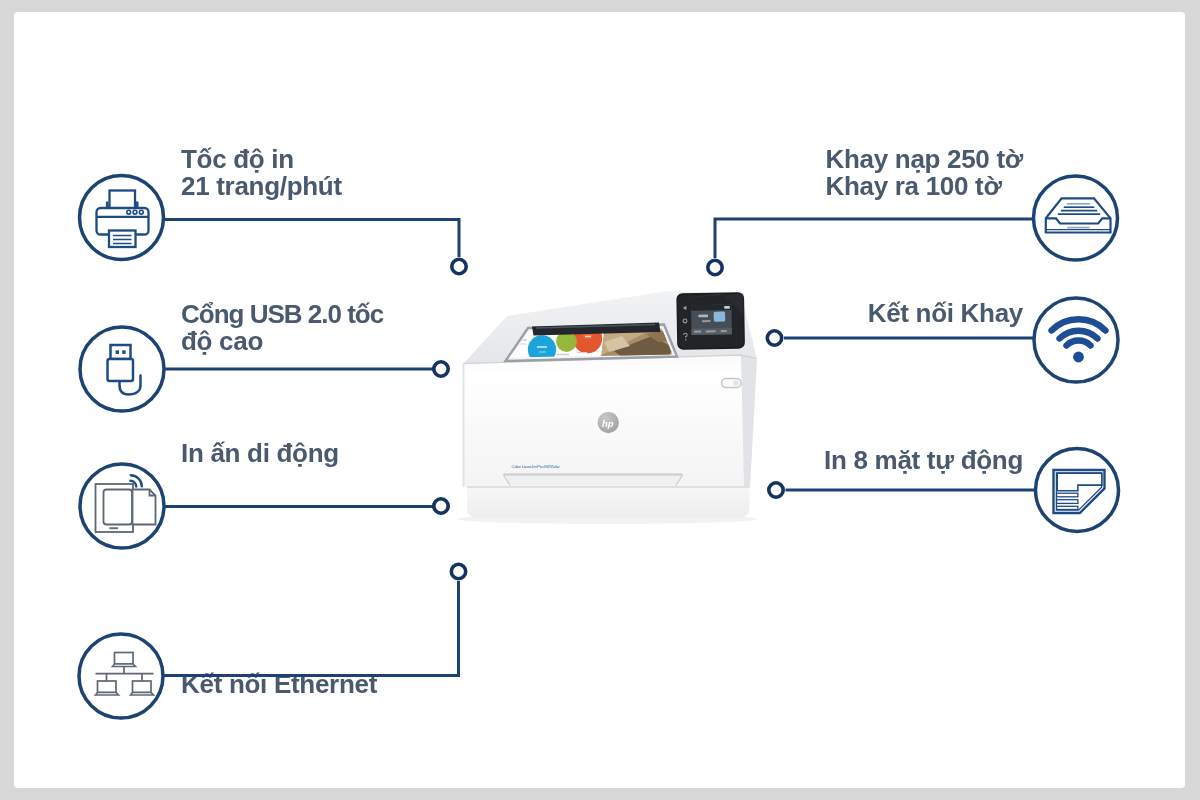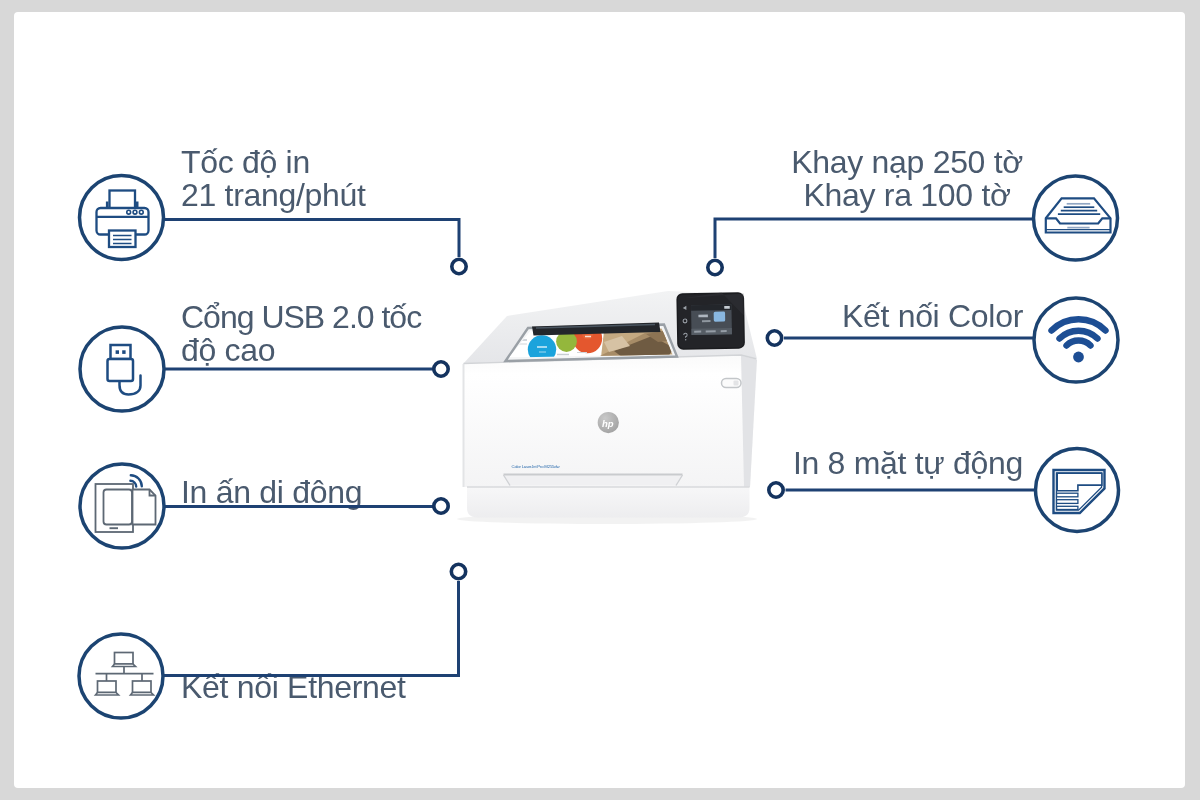--- a/index.html
+++ b/index.html
@@ -1,32 +1,32 @@
 <!DOCTYPE html>
 <html><head>
 <meta charset="utf-8">
 <style>
   html,body{margin:0;padding:0;}
   body{width:1200px;height:800px;background:#d8d8d8;position:relative;overflow:hidden;
        font-family:"Liberation Sans",sans-serif;}
   .inner{position:absolute;left:14px;top:12px;width:1171px;height:776px;background:#ffffff;border-radius:4px;}
   svg.layer{position:absolute;left:0;top:0;}
-  .lbl{position:absolute;color:#4a5a6e;font-size:32px;line-height:33px;font-weight:400;letter-spacing:-0.3px;}
-  .r{text-align:center;}
+  .lbl{position:absolute;color:#4a5a6e;font-size:26px;line-height:27px;font-weight:700;letter-spacing:-0.3px;}
+  .r{text-align:left;}
 </style>
 </head>
 <body>
 <div class="inner"></div>
 
 <div class="lbl" style="left:181px;top:146px;">Tốc độ in<br>21 trang/phút</div>
 <div class="lbl" style="left:181px;top:301px;"><span style="letter-spacing:-1px;">Cổng USB 2.0 tốc</span><br>độ cao</div>
-<div class="lbl" style="left:181px;top:476px;">In ấn di động</div>
+<div class="lbl" style="left:181px;top:440px;">In ấn di động</div>
 <div class="lbl" style="left:181px;top:671px;">Kết nối Ethernet</div>
 <div class="lbl r" style="right:177px;top:146px;">Khay nạp 250 tờ<br>Khay ra 100 tờ</div>
-<div class="lbl r" style="right:177px;top:300px;">Kết nối Color</div>
+<div class="lbl r" style="right:177px;top:300px;">Kết nối Khay</div>
 <div class="lbl r" style="right:177px;top:447px;">In 8 mặt tự động</div>
 
 <svg class="layer" width="1200" height="800" viewBox="0 0 1200 800" fill="none">
 
 <g stroke="#1e4173" stroke-width="3" fill="none">
   <path d="M163,219.5 H459 V257"></path>
   <path d="M164,369 H433"></path>
   <path d="M164,506.5 H433"></path>
   <path d="M163,675.5 H458.5 V581"></path>
   <path d="M715,258 V219 H1035"></path>

